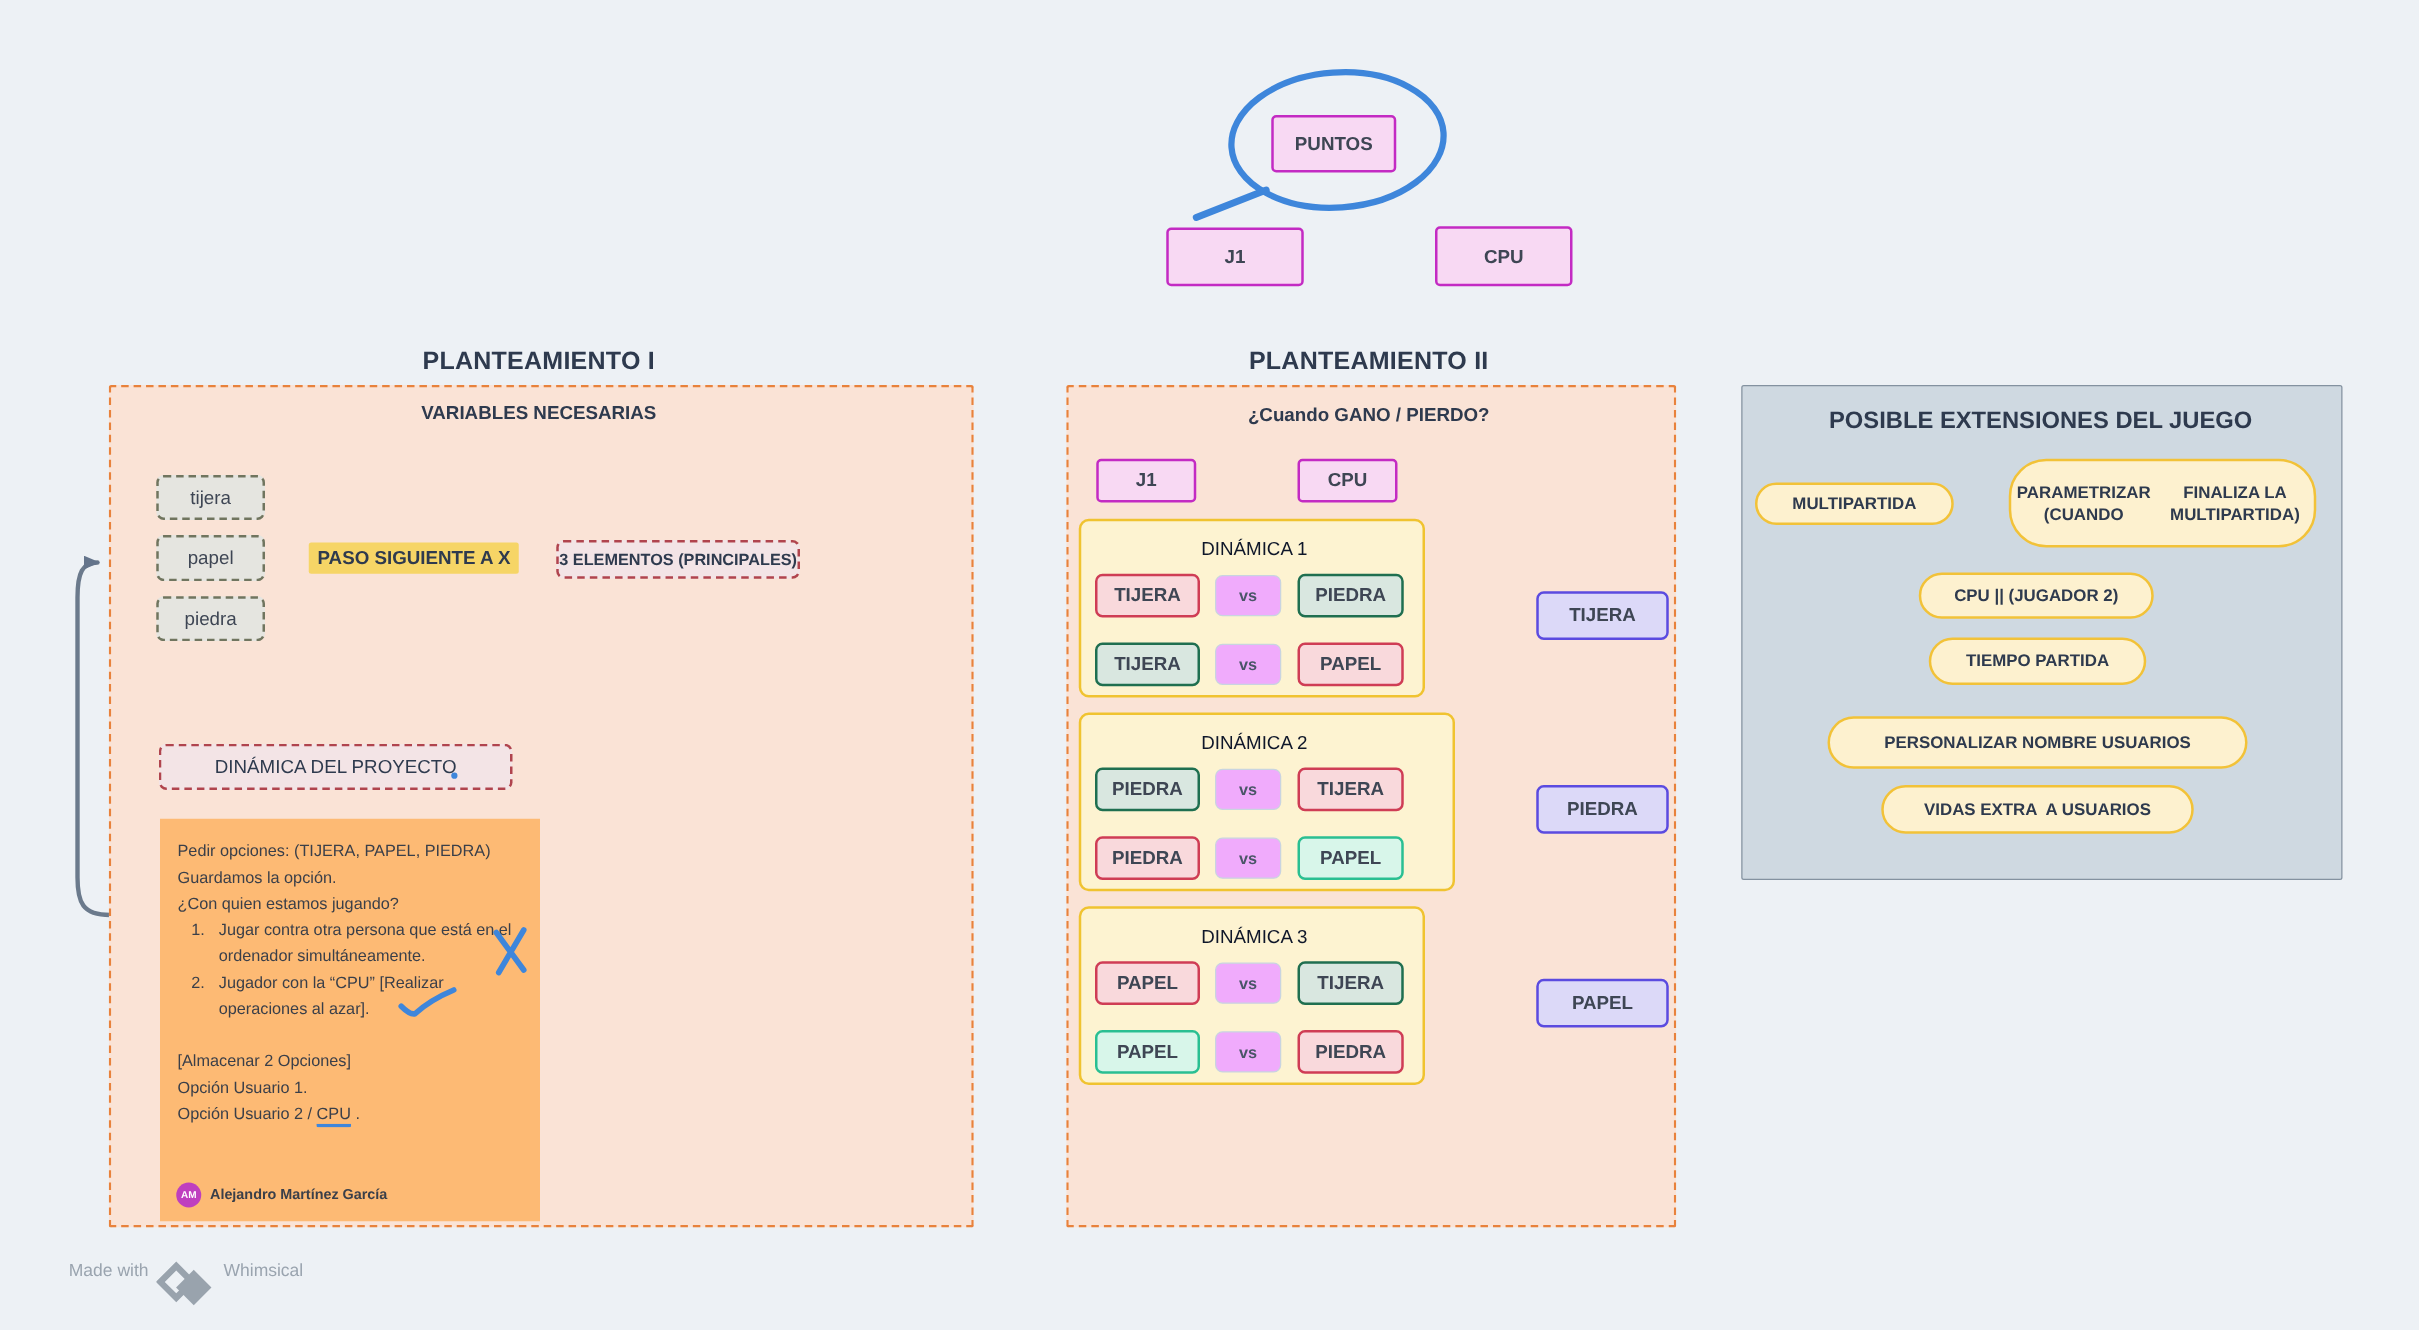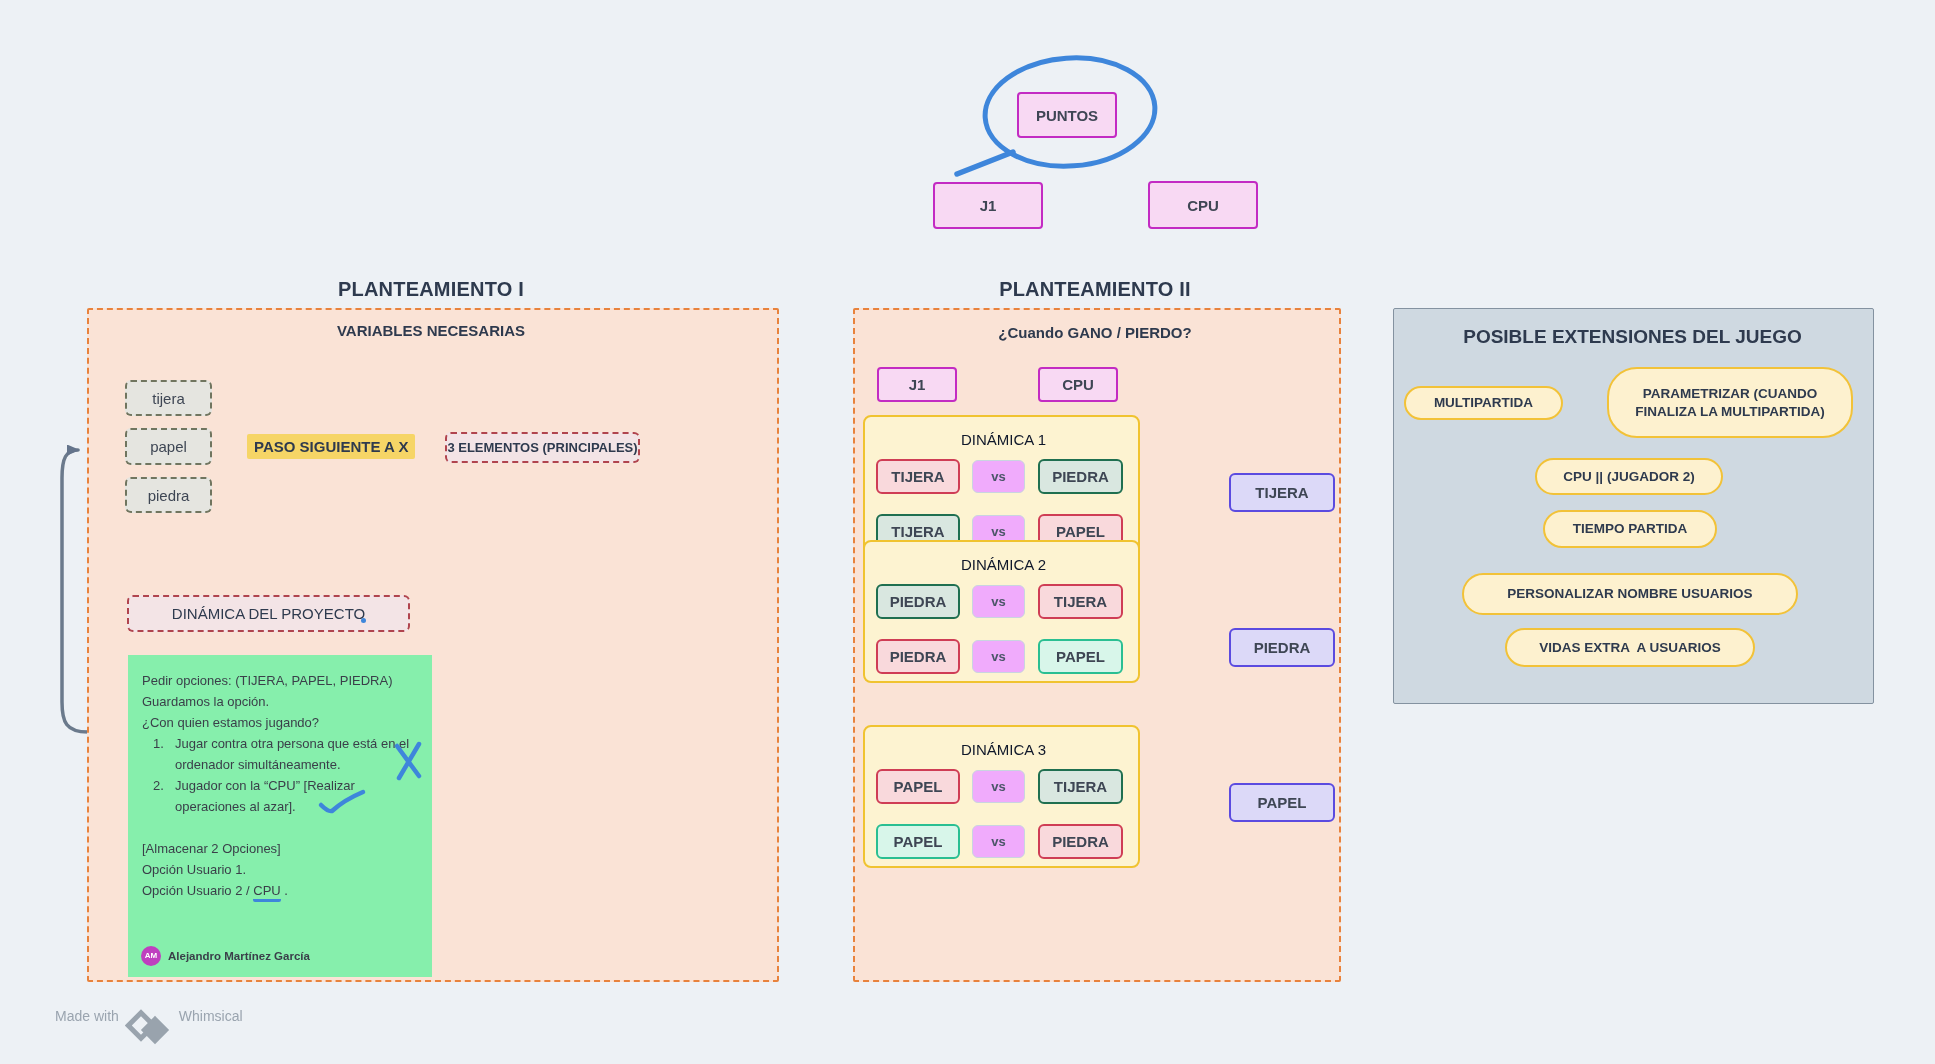--- a/index.html
+++ b/index.html
@@ -25,21 +25,21 @@
   .cell-red{background:#f9d9dc;border:2px solid #cf3d55;}
   .cell-green{background:#d9e7e0;border:2px solid #1f6f50;}
   .cell-mint{background:#d8f6ea;border:2px solid #2abf92;}
   .cell-vs{background:#f0abfc;border:1.5px solid #c9d4e0;font-size:13px;color:#4a5568;}
   .cell-lavender{background:#dcd9f8;border:2px solid #5b4be0;}
   .gray-section{background:#cfd9e1;border:1.5px solid #8492a0;border-radius:2px;}
   .pill{background:#fdf1cf;border:2px solid #f2c238;border-radius:22px;display:flex;align-items:center;
         justify-content:center;font-size:13.5px;font-weight:700;color:#2e3a4e;text-align:center;
         box-sizing:border-box;line-height:1.3;white-space:pre;}
   .pill.wrap{white-space:pre-line;}
-  .note{background:#86efac;color:#3a3f49;font-size:13px;font-weight:500;line-height:1.62;}
+  .note{background:#fdba74;color:#3a3f49;font-size:13px;font-weight:500;line-height:1.62;}
   .note p{margin:0;}
   .note .li{display:flex;gap:8px;margin-left:11px;}
   .note .li .num{flex:0 0 14px;}
   .cpu-underline{border-bottom:3.5px solid #3e86db;border-radius:2px;display:inline-block;line-height:1.1;}
   .author-row{position:absolute;left:13px;bottom:11px;display:flex;align-items:center;gap:7px;}
   .avatar{width:20px;height:20px;border-radius:50%;background:#bf3fbf;color:#fff;font-size:8px;
           font-weight:700;display:flex;align-items:center;justify-content:center;}
   .author-name{font-size:11.5px;font-weight:700;color:#3a3f49;}
   .blue-dot{position:absolute;width:5px;height:5px;border-radius:50%;background:#3e86db;}
   .footer{display:flex;align-items:flex-start;gap:4px;color:#9aa4af;font-weight:400;font-size:14px;}
@@ -173,21 +173,21 @@
         <span>vs</span>
       </div>
     <div class="abs cell cell-red" style="left:173px;top:97px;width:85px;height:35px;">
         <span>PAPEL</span>
       </div>
   </div>
   <div class="abs cell cell-lavender" style="left:1229px;top:473px;width:106px;height:39px;">
     <span>TIJERA</span>
   </div>
 
-  <div class="abs ybox" style="left:863px;top:540px;width:277px;height:143px;">
+  <div class="abs ybox" style="left:863px;top:570px;width:301px;height:143px;">
     <div class="abs ybox-title" style="left:0;top:14px;width:277px;">DINÁMICA 2</div>
     <div class="abs cell cell-green" style="left:11px;top:42px;width:84px;height:35px;">
         <span>PIEDRA</span>
       </div>
     <div class="abs cell cell-vs" style="left:107px;top:43px;width:53px;height:33px;">
         <span>vs</span>
       </div>
     <div class="abs cell cell-red" style="left:173px;top:42px;width:85px;height:35px;">
         <span>TIJERA</span>
       </div>
@@ -230,21 +230,21 @@
     <span>PAPEL</span>
   </div>
 
 
   <div class="abs gray-section" style="left:1393px;top:308px;width:479px;height:394px;"></div>
   <div class="abs" style="left:1393px;top:326px;width:479px;text-align:center;font-size:19px;font-weight:700;color:#2e3a4e;">POSIBLE EXTENSIONES DEL JUEGO</div>
 
   <div class="abs pill" style="left:1404px;top:386px;width:159px;height:34px;">
     <span>MULTIPARTIDA</span>
   </div>
-  <div class="abs pill wrap" style="left:1607px;top:367px;width:246px;height:71px;border-radius:30px;flex-direction:column;">
+  <div class="abs pill wrap" style="left:1607px;top:367px;width:246px;height:71px;border-radius:30px;flex-direction:row;">
     <span>PARAMETRIZAR (CUANDO</span>
     <span>FINALIZA LA MULTIPARTIDA)</span>
   </div>
   <div class="abs pill" style="left:1535px;top:458px;width:188px;height:37px;">
     <span>CPU || (JUGADOR 2)</span>
   </div>
   <div class="abs pill" style="left:1543px;top:510px;width:174px;height:38px;">
     <span>TIEMPO PARTIDA</span>
   </div>
   <div class="abs pill" style="left:1462px;top:573px;width:336px;height:42px;">

